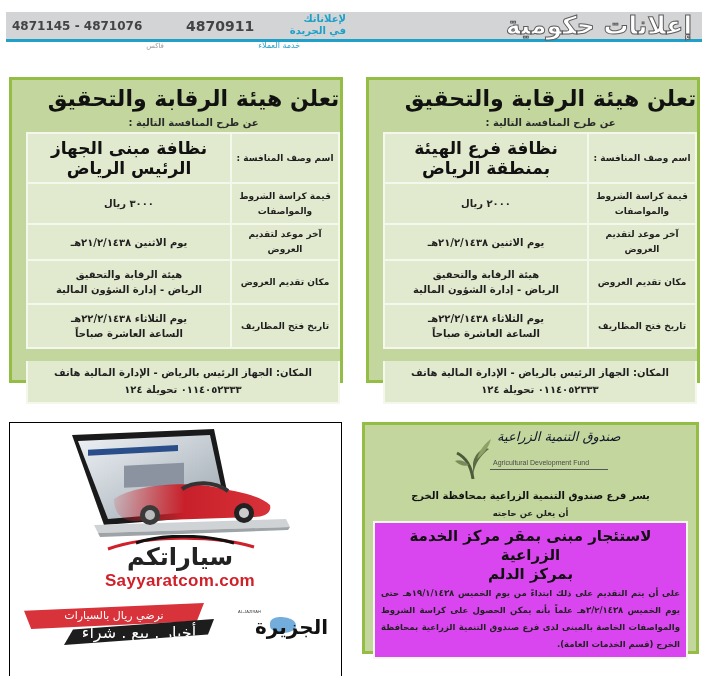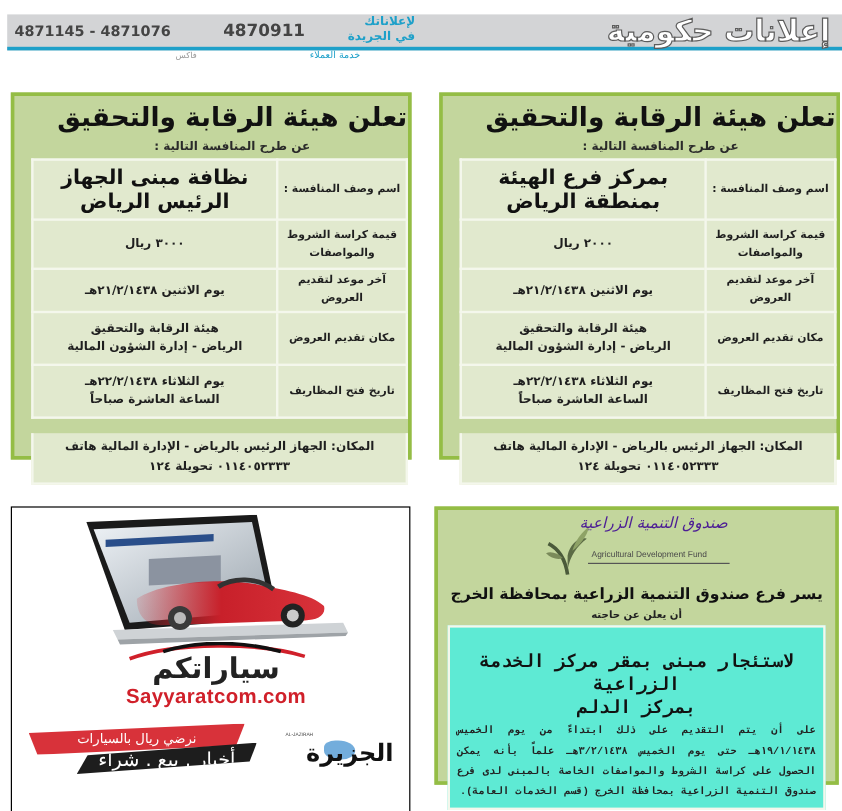--- a/index.html
+++ b/index.html
@@ -66,27 +66,27 @@
       font-size: 10px; font-weight: bold; color: #1f1f1f; line-height: 17px; padding: 3px 0 4px 0;
     }
 
     
     .agri {
       position: absolute; left: 362px; top: 422px; width: 337px; height: 232px;
       background: #c3d69d; border: 3px solid #94bd45; direction: rtl; text-align: center;
     }
     .agri .logo { position: relative; height: 60px; }
     .agri .logo .leaf { position: absolute; left: 90px; top: 10px; }
-    .agri .logo .ar { position: absolute; left: 118px; top: 4px; font-size: 13px; color: #4c1d95; font-style: italic; }
+    .agri .logo .ar { position: absolute; left: 132px; top: 4px; font-size: 13px; color: #0f172a; font-style: italic; }
     .agri .logo .en { position: absolute; left: 128px; top: 34px; font-size: 7px; color: #4a4a4a; direction: ltr; font-family: "Liberation Sans", sans-serif; }
     .agri .logo .line { position: absolute; left: 125px; top: 44px; width: 118px; height: 1px; background: #555; }
-    .agri .head { font-size: 13px; font-weight: bold; color: #111; line-height: 18px; margin-top: 2px; }
+    .agri .head { font-size: 10px; font-weight: bold; color: #111; line-height: 18px; margin-top: 2px; }
     .agri .sub { font-size: 8.5px; font-weight: bold; color: #222; margin-top: 2px; line-height: 12px; }
     .agri .box {
-      margin: 2px 8px 0 8px; background: #5eead4; border: 2px solid #f4f7ec; padding: 20px 6px 4px 6px; font-family: Liberation Mono, monospace;
+      margin: 2px 8px 0 8px; background: #d946ef; border: 2px solid #f4f7ec; padding: 4px 6px 4px 6px;
     }
     .agri .box .big { font-size: 15px; font-weight: bold; color: #111; line-height: 19px; }
     .agri .box .body {
       text-align: justify; text-align-last: right; font-size: 8.5px; font-weight: bold; color: #222; line-height: 17px; margin-top: 1px;
     }
 
     
     .cars {
       position: absolute; left: 9px; top: 422px; width: 333px; height: 284px;
       border: 1px solid #000000; background: #ffffff;
@@ -137,21 +137,21 @@
 </div>
 
 <div class="card right">
   <div class="title">تعلن هيئة الرقابة والتحقيق</div>
   <div class="subtitle">عن طرح المنافسة التالية :</div>
   <table>
     <tbody>
         <tr class="r-name">
       <td class="k">اسم وصف المنافسة :</td>
       <td class="v">
-        <div>بمركز فرع الهيئة</div>
+        <div>نظافة فرع الهيئة</div>
         <div>بمنطقة الرياض</div>
       </td>
     </tr>
     <tr class="r-price">
       <td class="k">
         <div>قيمة كراسة الشروط</div>
         <div>والمواصفات</div>
       </td>
       <td class="v">٢٠٠٠ ريال</td>
     </tr>

